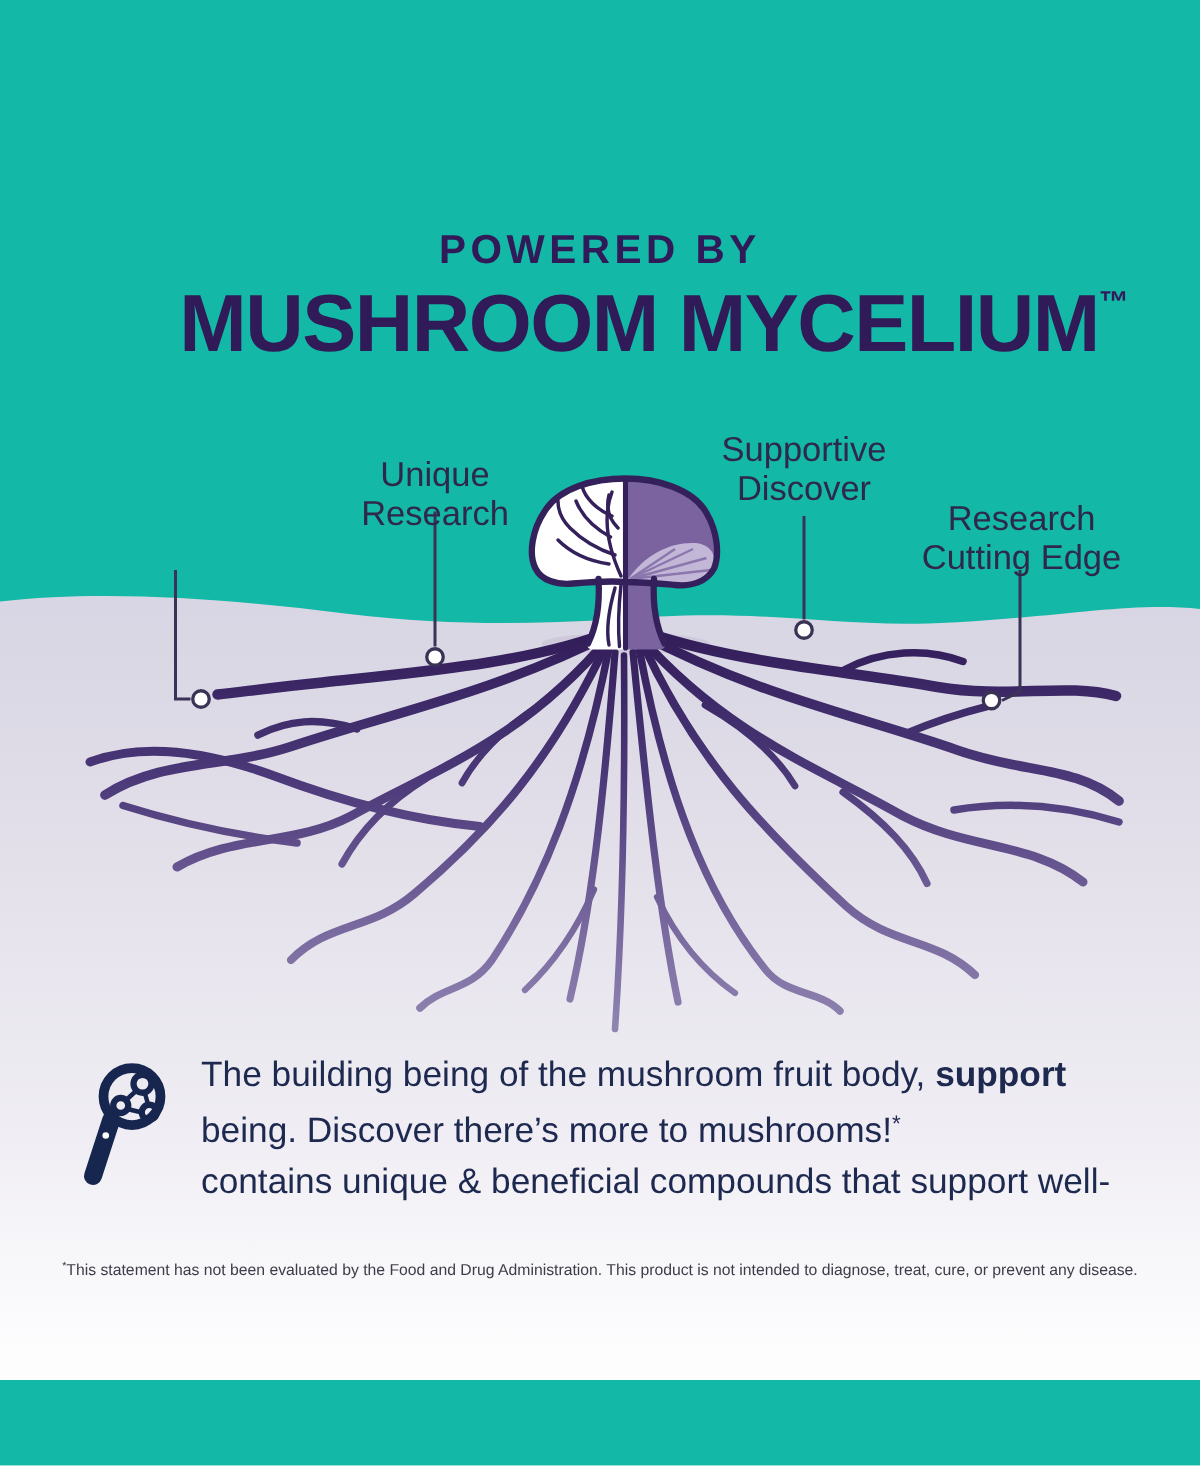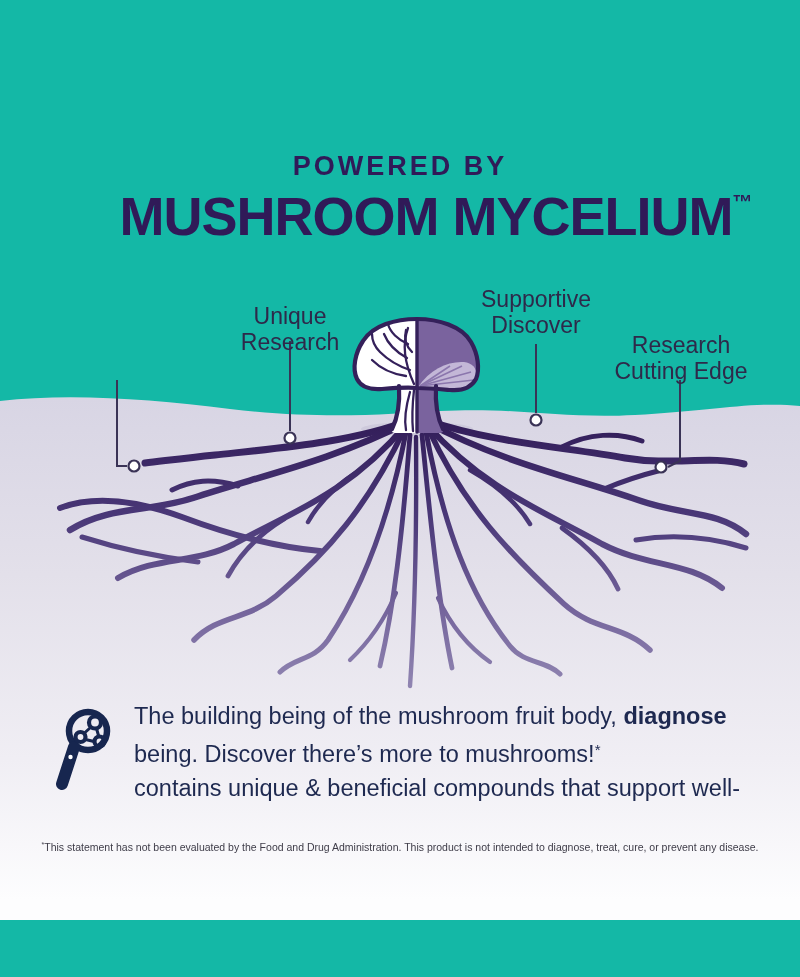--- a/index.html
+++ b/index.html
@@ -170,20 +170,20 @@
   <div class="callout" id="callout-3">
     <span>Supportive</span>
     <span><span>Discover</span><span class="sup"></span></span>
   </div>
   <div class="callout" id="callout-4">
     <span><span>Research</span><span class="sup"></span></span>
     <span>Cutting Edge</span>
   </div>
 
   <div class="description">
-    <div><span>The building being of the mushroom fruit body, </span><b>diagnose</b></div>
+    <div><span>The building being of the mushroom fruit body, </span><b>support</b></div>
     <div><span>being. Discover there’s more to mushrooms!</span><span class="sup">*</span></div>
     <div>contains unique &amp; beneficial compounds that support well-</div>
   </div>
 
   <div class="disclaimer"><span class="sup">*</span><span>This statement has not been evaluated by the Food and Drug Administration. This product is not intended to diagnose, treat, cure, or prevent any disease.</span></div>
 
 </div>
 
 </body></html>

